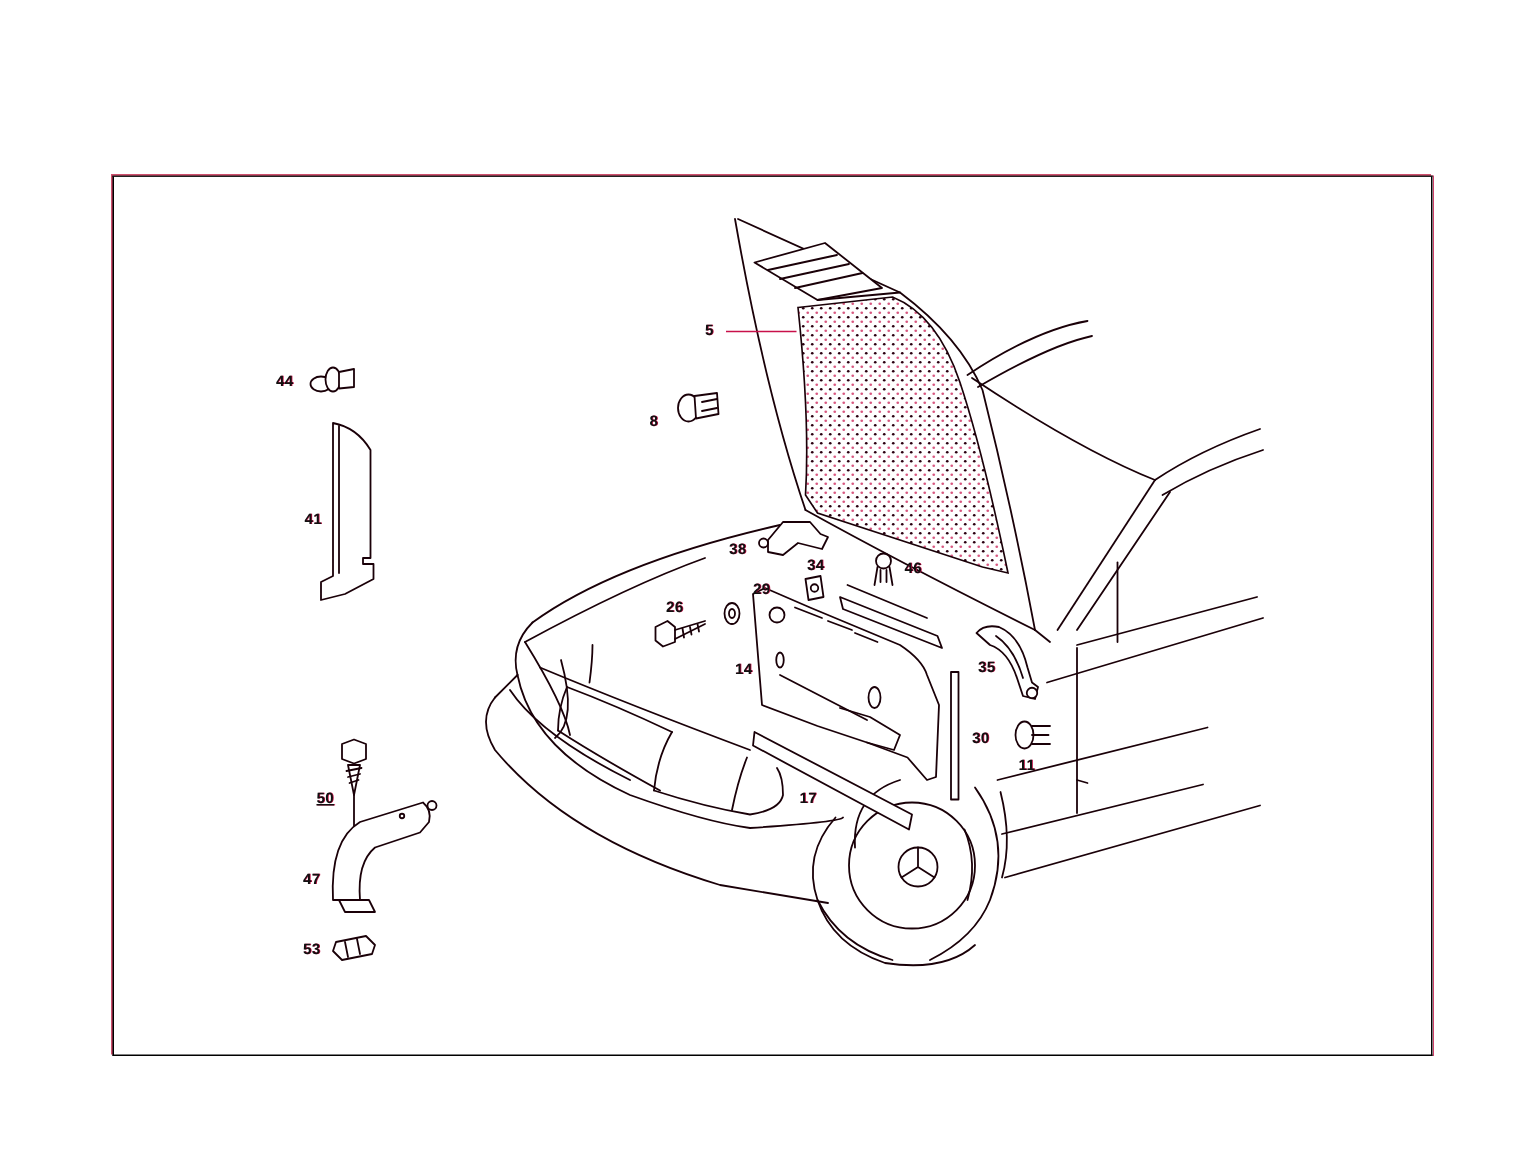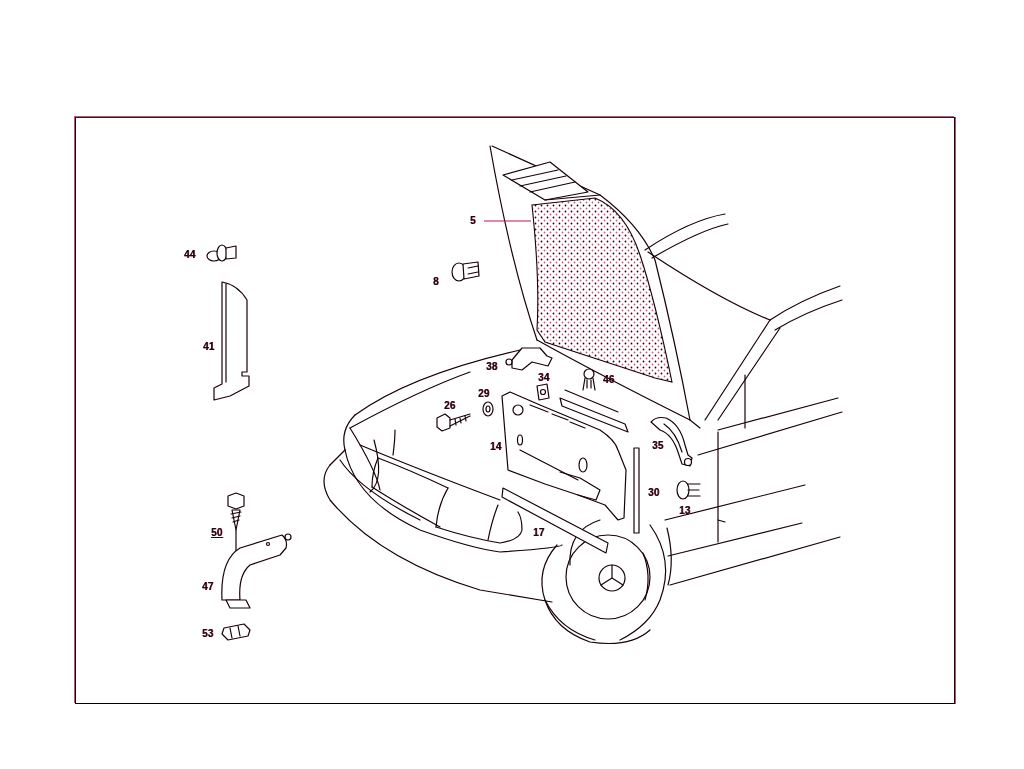--- a/index.html
+++ b/index.html
@@ -184,27 +184,27 @@
   <g>
     <path class="part" d="M224 628 L 244 624 L 250 630 L 248 636 L 228 640 L 222 634 Z"></path>
     <path class="ln" d="M230 628 L 232 638 M238 626 L 240 636"></path>
   </g>
 
   <line class="leader" x1="484" y1="221" x2="531" y2="221"></line>
 </svg>
 
 <div class="callout" style="left:470px; top:216px;">5</div>
 <div class="callout" style="left:433px; top:277px;">8</div>
-<div class="callout" style="left:679px; top:506px;">13</div>
+<div class="callout" style="left:679px; top:506px;">11</div>
 <div class="callout" style="left:490px; top:442px;">14</div>
 <div class="callout" style="left:533px; top:528px;">17</div>
 <div class="callout" style="left:648px; top:488px;">30</div>
 <div class="callout" style="left:538px; top:373px;">34</div>
 <div class="callout" style="left:444px; top:401px;">26</div>
-<div class="callout" style="left:478px; top:389px;">29</div>
+<div class="callout" style="left:502px; top:389px;">29</div>
 <div class="callout" style="left:603px; top:375px;">46</div>
 <div class="callout" style="left:652px; top:441px;">35</div>
 <div class="callout" style="left:486px; top:362px;">38</div>
 <div class="callout" style="left:203px; top:342px;">41</div>
 <div class="callout" style="left:184px; top:250px;">44</div>
 <div class="callout" style="left:202px; top:582px;">47</div>
 <div class="callout" style="left:211px; top:528px;text-decoration:underline;">50</div>
 <div class="callout" style="left:202px; top:629px;text-align:right;">53</div>
 
 </body></html>

